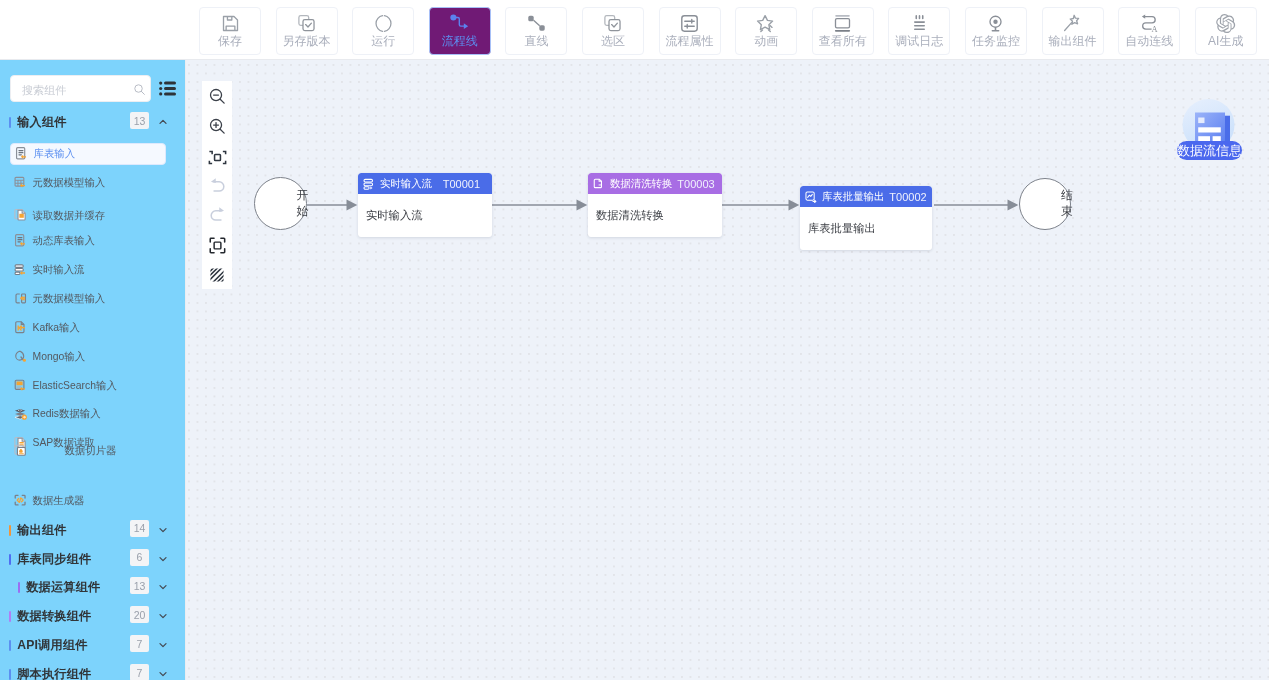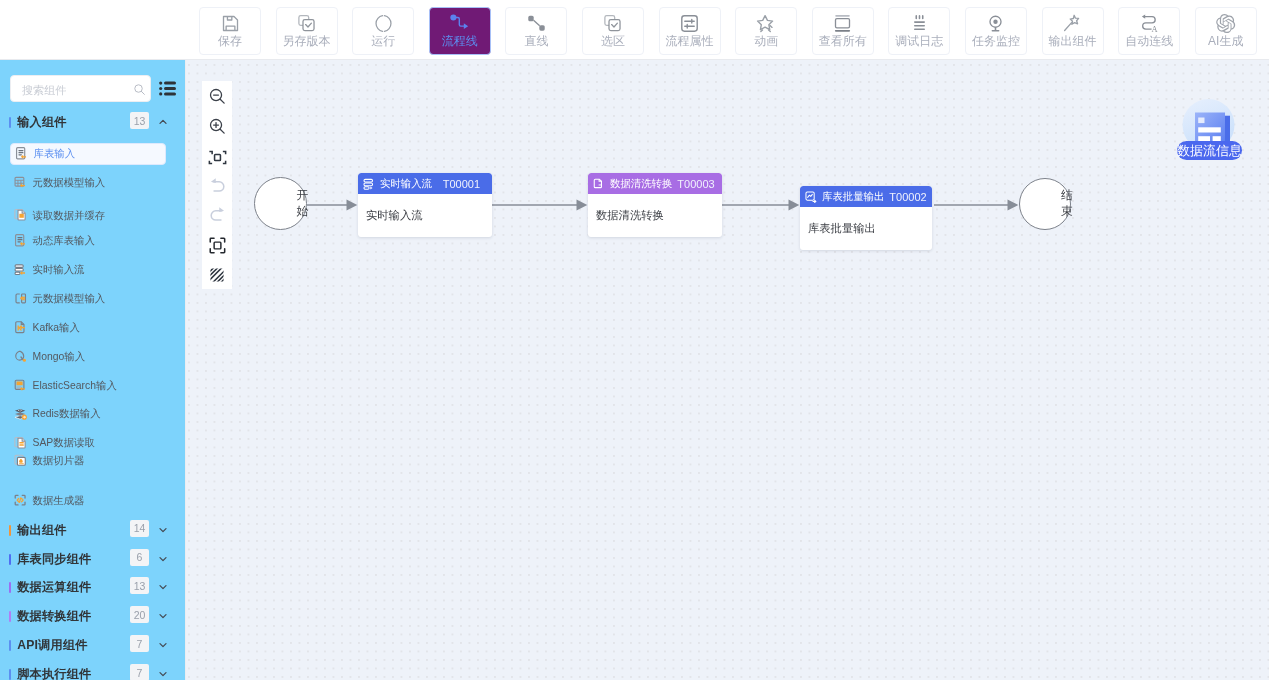--- a/index.html
+++ b/index.html
@@ -379,21 +379,21 @@
             <svg width="14" height="14" viewBox="0 0 16 16">
               <rect x="1.0" y="1.8" width="9.3" height="10.4" rx="1.2" fill="none" stroke="#b8bdc6" stroke-width="1.25"></rect>
               <path d="M4.6 2.6h4.7l3.4 3.3v7.0a.9.9 0 0 1-.9.9H5.5a.9.9 0 0 1-.9-.9z" fill="#fff" stroke="#8b9099" stroke-width="1.25"></path>
               <path d="M9.3 2.6v3.3h3.4" fill="#fff" stroke="#8b9099" stroke-width="1.25"></path>
               <rect x="6.1" y="6.9" width="5.1" height="1.7" rx="0.6" fill="#f5a433"></rect>
               <rect x="6.1" y="9.4" width="5.1" height="1.7" rx="0.6" fill="#f5a433"></rect>
             </svg>
           </span>
           <span class="ilabel">SAP数据读取</span>
         </div>
-        <div class="item" style="top: 390px;">
+        <div class="item" style="top: 380px; gap: 32px;">
           <span class="iico">
             <svg width="14" height="14" viewBox="0 0 16 16">
               <rect x="1.1" y="1.4" width="9.3" height="10.2" rx="1.2" fill="none" stroke="#b8bdc6" stroke-width="1.25"></rect>
               <rect x="3.9" y="3.9" width="9.0" height="9.0" rx="1.2" fill="#fff" stroke="#7a818b" stroke-width="1.3"></rect>
               <path d="M8.4 5.6c1.0 1.1 1.6 2.0 1.6 2.9 0 .6-.3 1.2-.8 1.6H6.6c-.5-.4-.8-1.0-.8-1.6 0-.9.6-1.8 1.6-2.9z" fill="#f5a433"></path>
               <rect x="5.8" y="10.6" width="5.3" height="1.1" fill="#f5a433"></rect>
             </svg>
           </span>
           <span class="ilabel">数据切片器</span>
         </div>
@@ -419,21 +419,21 @@
         <div class="grp" style="top: 484.5px;">
           <span class="bar" style="background:#4e6ef2"></span>
           <span class="gname">库表同步组件</span>
           <span class="gcount">6</span>
           <span class="gchev">
             <svg width="10" height="10" viewBox="0 0 12 12" fill="none" stroke="#444a53" stroke-width="1.5" stroke-linecap="round" stroke-linejoin="round">
               <path d="M2.4 4.4L6 8.0l3.6-3.6"></path>
             </svg>
           </span>
         </div>
-        <div class="grp" style="top: 513.38px;">
+        <div class="grp" style="top: 513.38px; padding-left: 9px;">
           <span class="bar" style="background:#9b6ef2"></span>
           <span class="gname">数据运算组件</span>
           <span class="gcount">13</span>
           <span class="gchev">
             <svg width="10" height="10" viewBox="0 0 12 12" fill="none" stroke="#444a53" stroke-width="1.5" stroke-linecap="round" stroke-linejoin="round">
               <path d="M2.4 4.4L6 8.0l3.6-3.6"></path>
             </svg>
           </span>
         </div>
         <div class="grp" style="top: 542.26px;">

